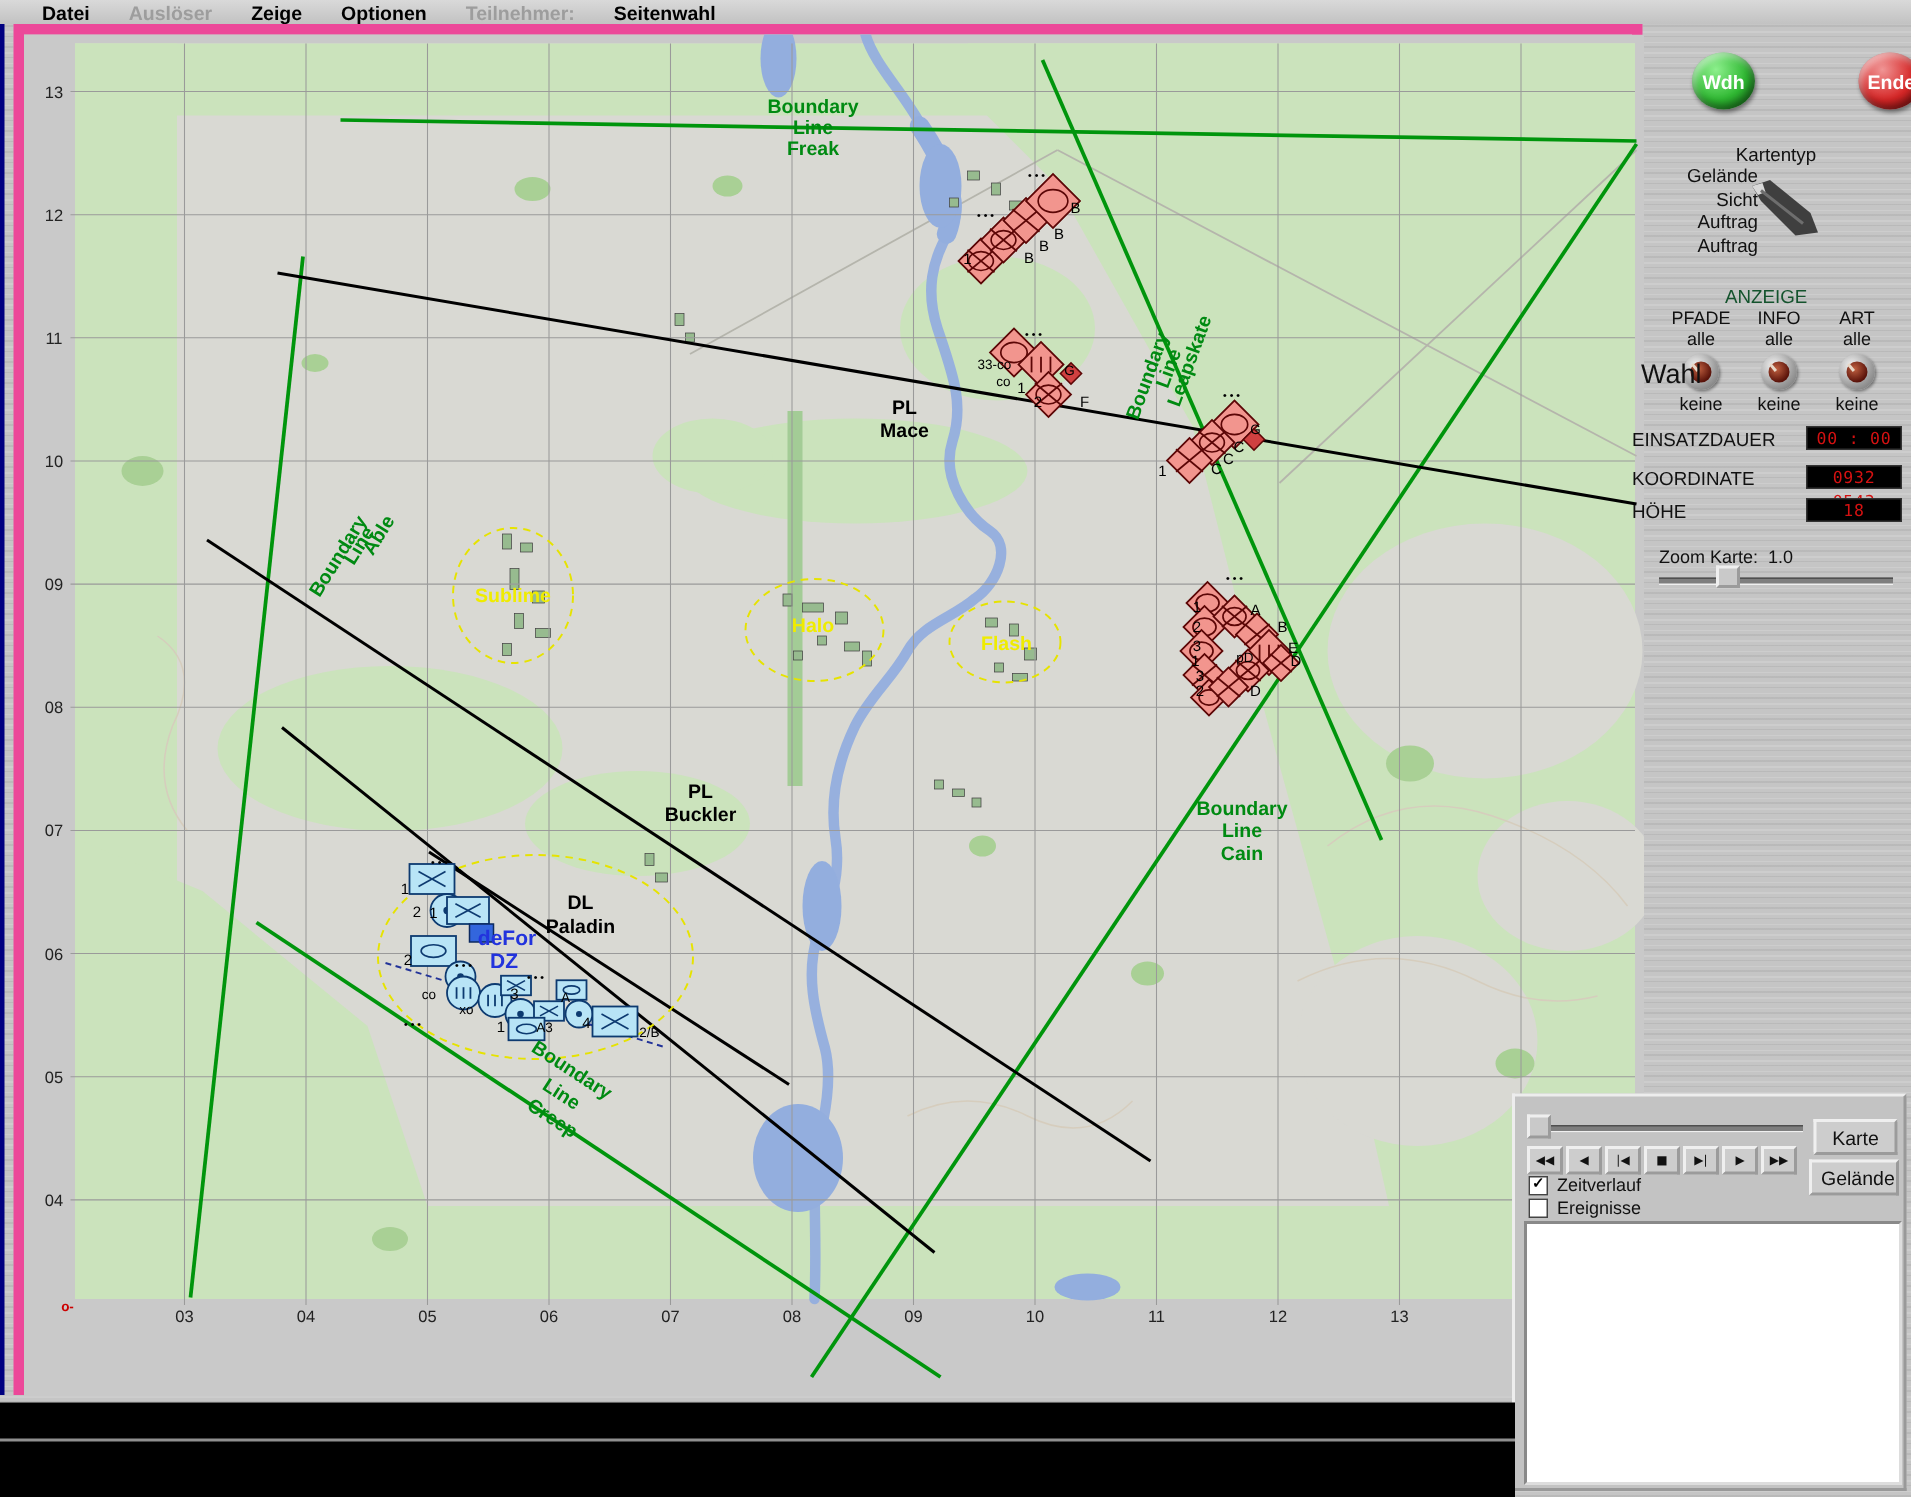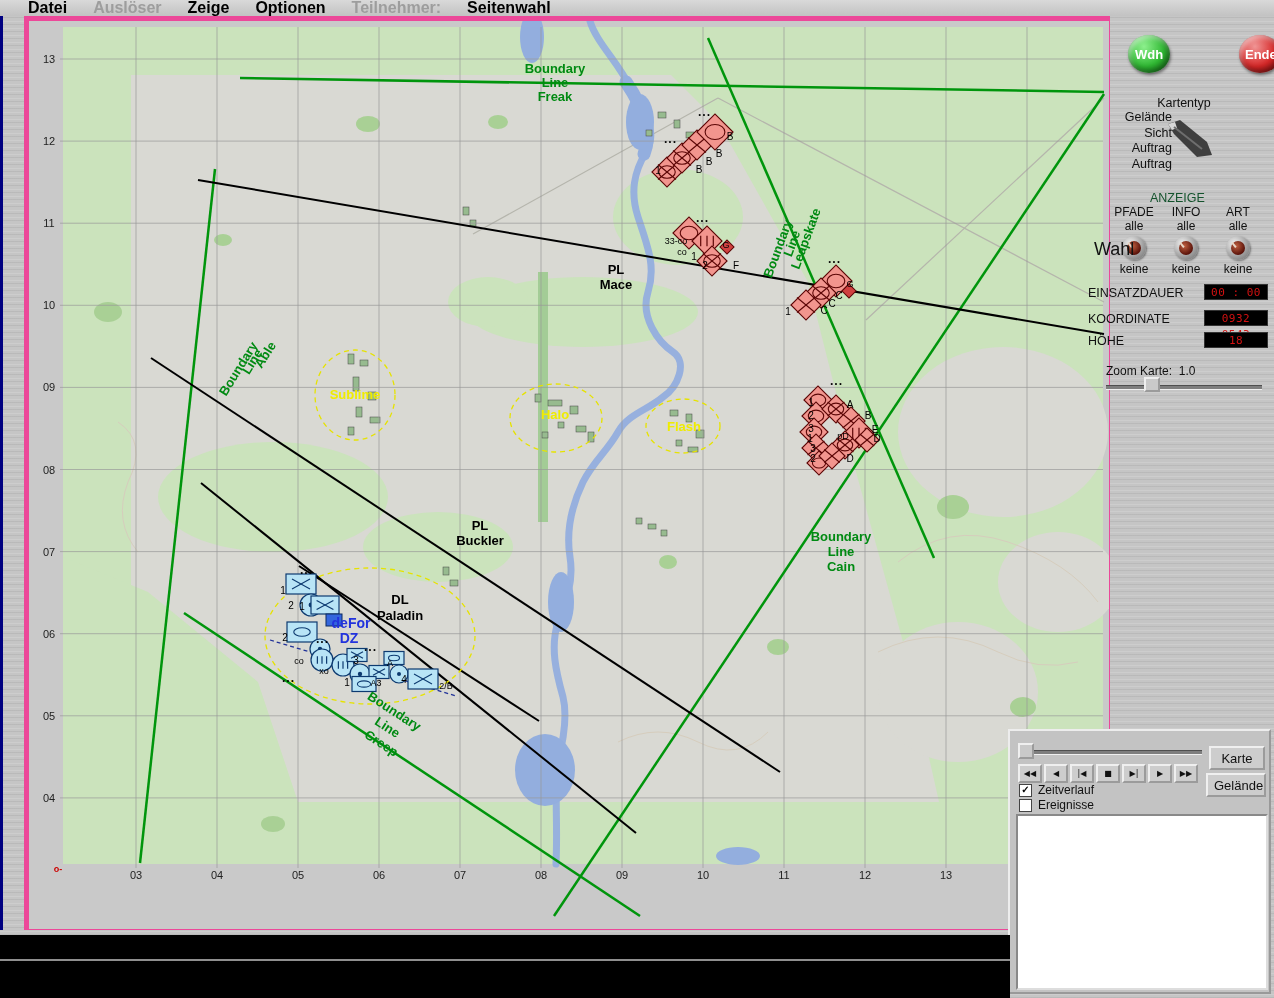--- a/index.html
+++ b/index.html
@@ -7,27 +7,27 @@
     width:1274px;height:998px;position:relative;overflow:hidden;
     font-family:"Liberation Sans",sans-serif;
     background:#c5c5c5;
     background-image:repeating-linear-gradient(180deg,
       rgba(255,255,255,.14) 0 1px, rgba(0,0,0,0) 1px 3px,
       rgba(0,0,0,.06) 3px 4px, rgba(0,0,0,0) 4px 7px);
   }
   
   .menubar{position:absolute;left:0;top:0;width:100%;height:16px;
     display:flex;align-items:center;padding-left:28px;box-sizing:border-box;
-    font-size:16px;font-weight:bold;background:linear-gradient(#d9d9d9,#c2c2c2);}
+    font-size:13px;font-weight:bold;background:linear-gradient(#d9d9d9,#c2c2c2);}
   .menubar .mi{margin-right:26px;color:#000;cursor:default;white-space:nowrap}
   .menubar .mi.disabled{color:#9d9d9d}
   
   .left-edge{position:absolute;left:0;top:16px;width:3px;height:914px;background:#000080}
-  .map-frame{position:absolute;left:24px;top:16px;width:1086px;height:914px;
-    border:5px solid #ec4899;box-sizing:border-box;background:#c9c9c9}
+  .map-frame{position:absolute;left:9px;top:16px;width:1086px;height:914px;
+    border:7px solid #ec4899;box-sizing:border-box;background:#c9c9c9}
   #map-canvas{position:absolute;left:0;top:0;width:1080px;height:908px;display:block}
   
   .round-btn{position:absolute;width:42px;height:38px;border-radius:50%;
     color:#fff;font-weight:bold;font-size:13px;text-align:center;line-height:38px;border:0;
     box-shadow:inset -2px -3px 6px rgba(0,0,0,.45), inset 2px 3px 5px rgba(255,255,255,.55), 1px 2px 3px rgba(0,0,0,.45);}
   #wdh-btn{left:1128px;top:35px;background:radial-gradient(circle at 38% 30%,#8df08d,#2fb832 55%,#157a18)}
   #ende-btn{left:1239px;top:35px;background:radial-gradient(circle at 38% 30%,#f09595,#d62727 55%,#8a0d0d)}
   .kt-title{position:absolute;left:1146px;top:96px;width:76px;text-align:center;font-size:12.5px;color:#111}
   .kt-list{position:absolute;left:1096px;top:110px;width:76px;text-align:right;font-size:12.5px;color:#111}
   .kt-list div{height:15.5px;line-height:15.5px;cursor:pointer}

